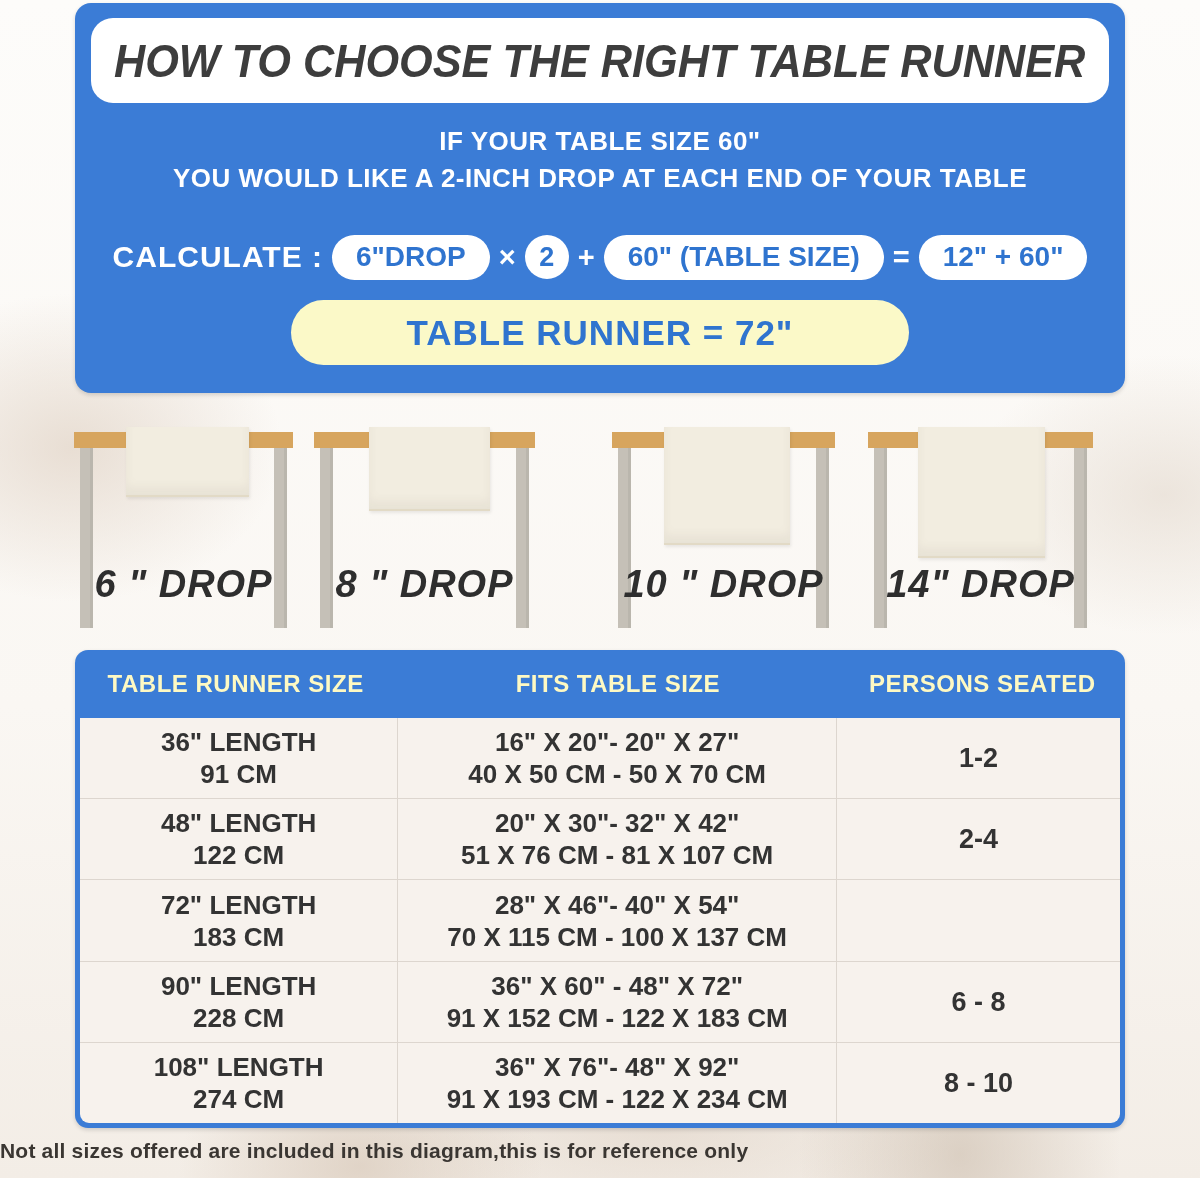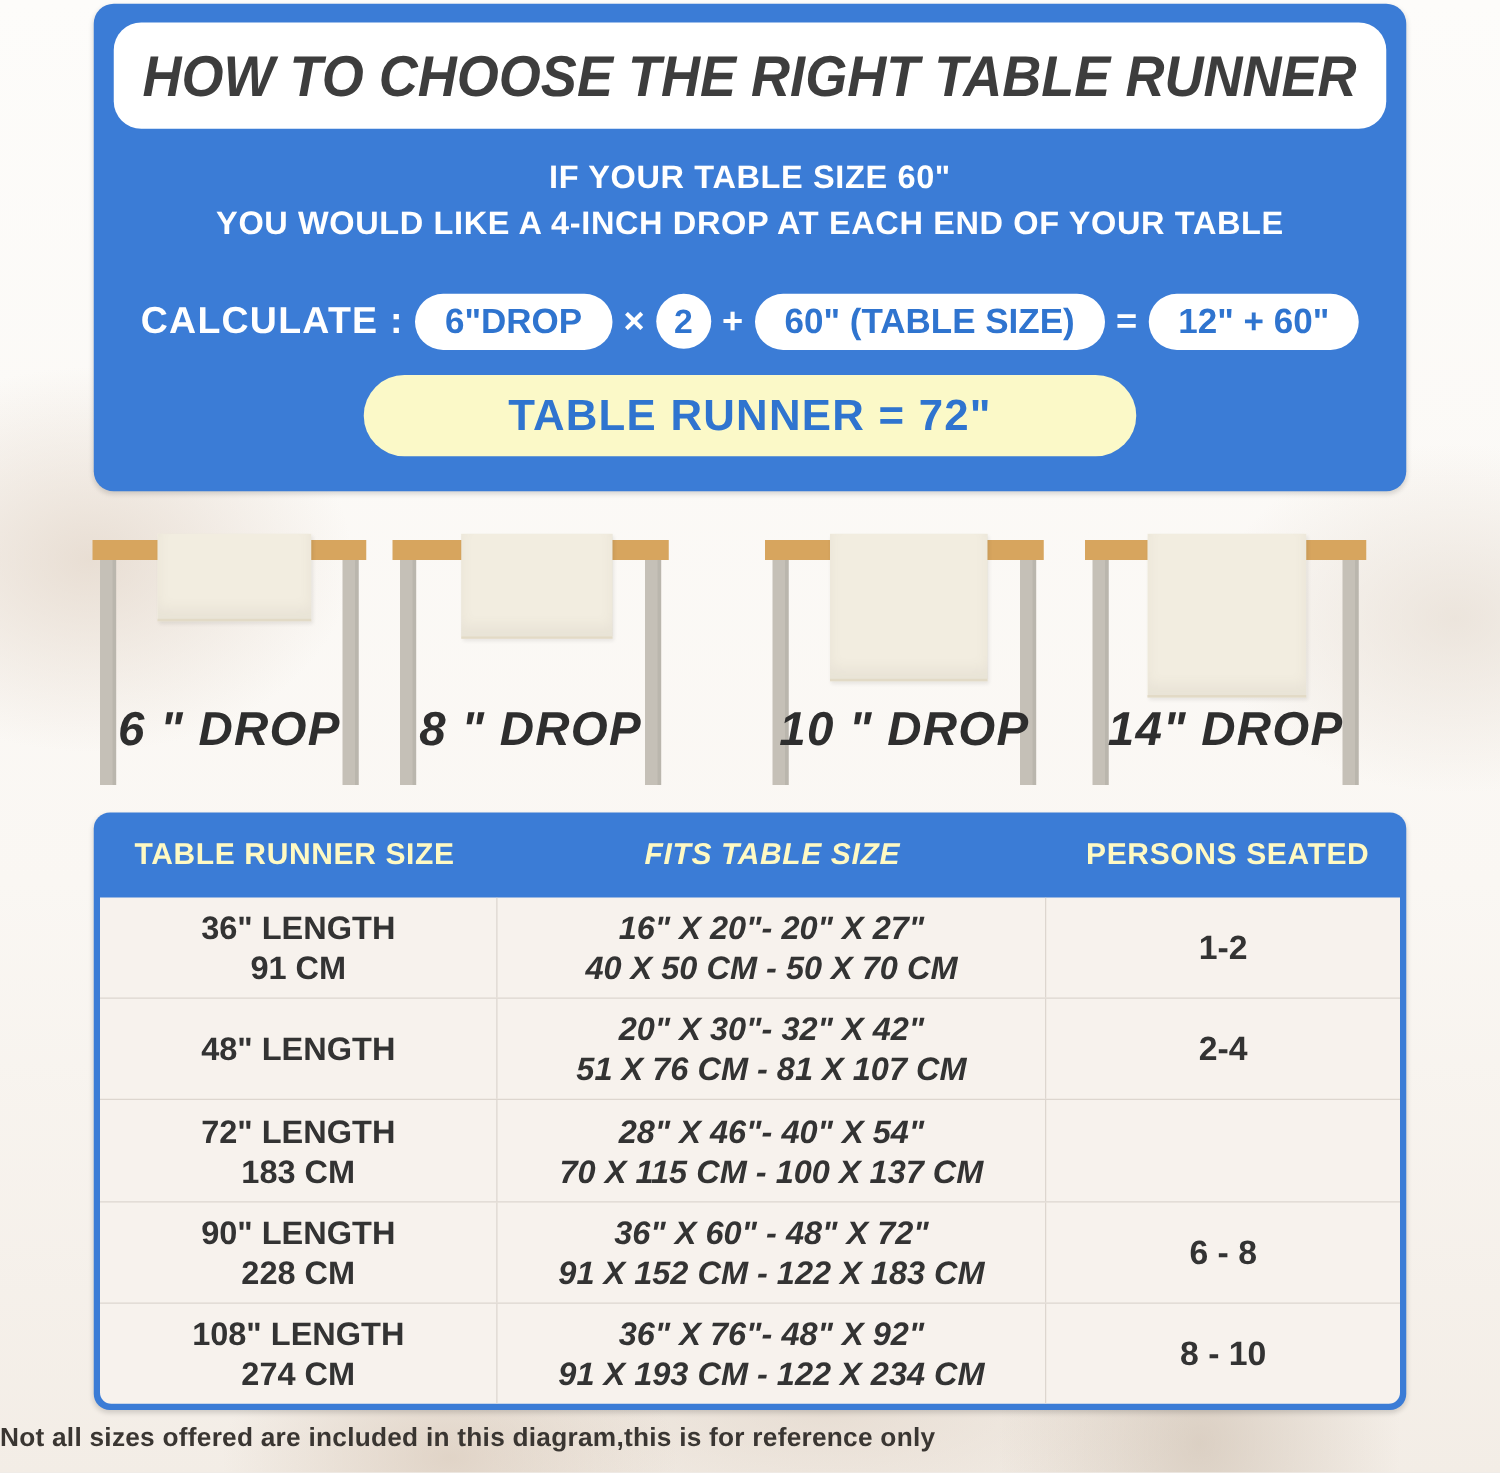--- a/index.html
+++ b/index.html
@@ -88,21 +88,21 @@
   
   .size-panel {
     position:absolute; left:75px; top:650px; width:1050px; height:478px;
     background:#3b7cd6; border-radius:13px;
     box-shadow:0 2px 4px rgba(0,0,0,.15);
   }
   .size-header { display:flex; height:68px; align-items:center; }
   .size-header .hcell {
     text-align:center; color:#fef9c3; font-weight:bold; font-size:24px; letter-spacing:.5px;
   }
-  .w1 { width:30.6%; } .w2 { width:42.2%;font-style:italic; } .w3 { width:27.2%; }
+  .w1 { width:30.6%; } .w2 { width:42.2%; } .w3 { width:27.2%; }
   .size-body {
     position:absolute; left:5px; right:5px; top:68px; bottom:5px;
     background:#f7f2ed; border-radius:0 0 9px 9px;
     display:flex; flex-direction:column; overflow:hidden;
   }
   .srow { flex:1; display:flex; border-bottom:1px solid #ddd6cf; }
   .srow:last-child { border-bottom:none; }
   .scell {
     display:flex; flex-direction:column; justify-content:center;
     text-align:center; font-weight:bold; color:#333333;
@@ -120,21 +120,21 @@
 <body>
 
 <div class="canvas">
 
   <div class="top-panel">
     <div class="title-bar">
       <div class="title-text">HOW TO CHOOSE THE RIGHT TABLE RUNNER</div>
     </div>
     <div class="intro">
       <div>IF YOUR TABLE SIZE 60"</div>
-      <div>YOU WOULD LIKE A 4-INCH DROP AT EACH END OF YOUR TABLE</div>
+      <div>YOU WOULD LIKE A 2-INCH DROP AT EACH END OF YOUR TABLE</div>
     </div>
     <div class="calc-row">
       <span class="calc-label">CALCULATE :</span>
       <span class="pill">6"DROP</span>
       <span class="op">×</span>
       <span class="circle">2</span>
       <span class="op">+</span>
       <span class="pill">60" (TABLE SIZE)</span>
       <span class="op">=</span>
       <span class="pill">12" + 60"</span>
@@ -187,20 +187,21 @@
         <div class="scell w2">
           <div>16" X 20"- 20" X 27"</div>
           <div>40 X 50 CM - 50 X 70 CM</div>
         </div>
         <div class="scell w3">1-2</div>
       </div>
 
       <div class="srow">
         <div class="scell w1">
           <div>48" LENGTH</div>
+          <div>122 CM</div>
         </div>
         <div class="scell w2">
           <div>20" X 30"- 32" X 42"</div>
           <div>51 X 76 CM - 81 X 107 CM</div>
         </div>
         <div class="scell w3">2-4</div>
       </div>
 
       <div class="srow">
         <div class="scell w1">

